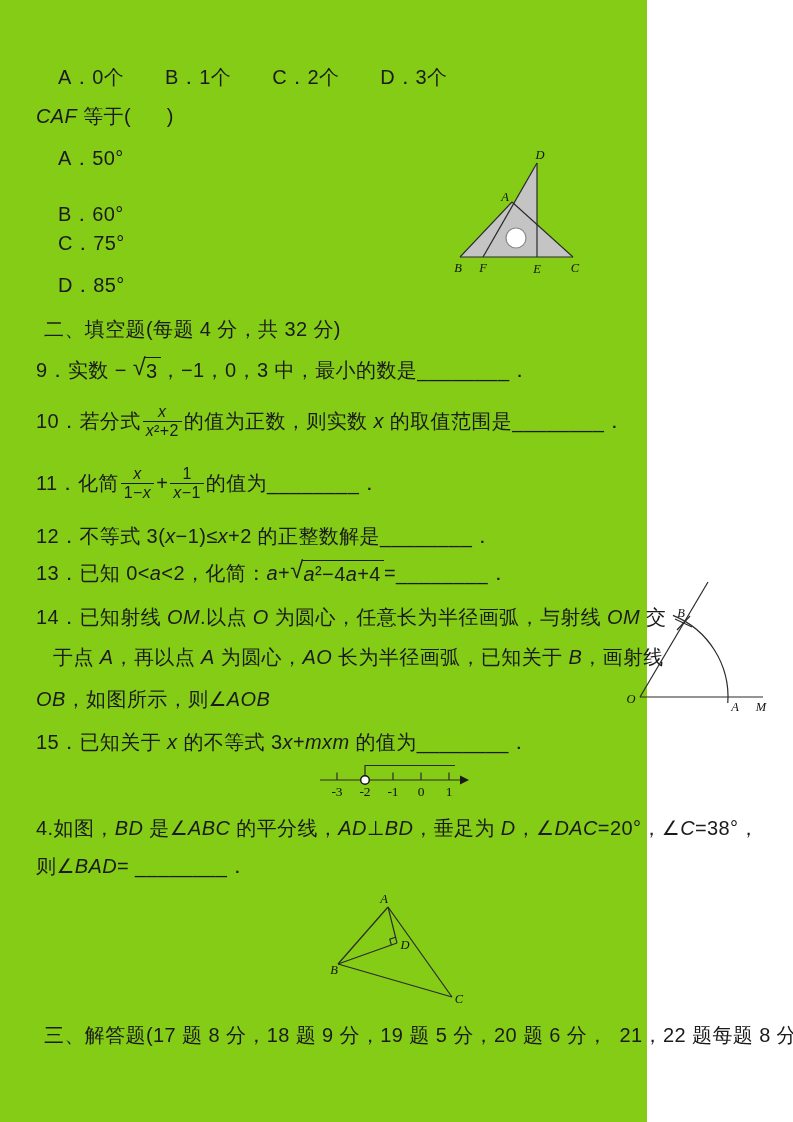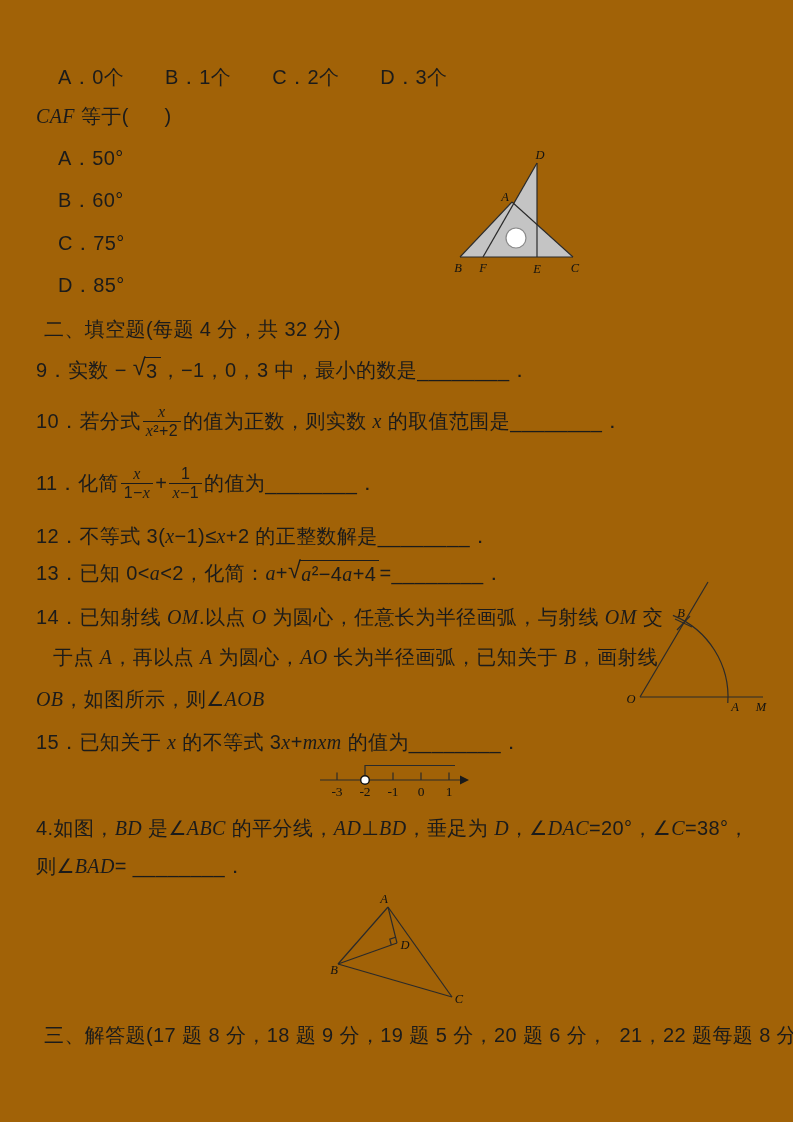--- a/index.html
+++ b/index.html
@@ -1,22 +1,22 @@
 <!DOCTYPE html>
 <html><head>
 <meta charset="utf-8">
 <style>
   html,body{margin:0;padding:0;background:#ffffff;}
   body{width:793px;height:1122px;overflow:hidden;position:relative;
        font-family:"Liberation Sans","DejaVu Sans",sans-serif;color:#1b1b1b;}
-  .page{position:absolute;left:0;top:0;width:793px;height:1122px;background:#a16207;}
+  .page{position:absolute;left:0;top:0;width:647px;height:1122px;background:#84cc16;}
   .line{position:absolute;display:flex;align-items:center;font-size:20px;
         letter-spacing:0.4px;white-space:pre;line-height:1.25;}
   .line span{white-space:pre;}
-  .v{font-family:Liberation Serif, serif;font-style:italic;}
+  .v{font-family:Liberation Sans, sans-serif;font-style:italic;}
   .opts span{margin-right:41px;}
   .frac{display:inline-flex;flex-direction:column;align-items:center;
         font-size:16px;line-height:1.12;margin:0 2px;vertical-align:middle;}
   .fnum{padding:0 3px;}
   .fden{border-top:1.6px solid #1b1b1b;padding:0 3px;}
   .sqrt{display:inline-flex;align-items:flex-start;}
   .rsym{font-size:1.18em;line-height:1;transform:translateY(-1px);}
   .rbody{border-top:1.8px solid #1b1b1b;padding:1px 3px 0 2px;margin-left:-2px;line-height:1.2;}
   .fig{position:absolute;overflow:visible;}
   .tri{fill:#c4c4c4;stroke:none;}
@@ -33,21 +33,21 @@
 
   <div class="line opts" style="left:58px;top:64px;height:26px">
     <span>A．0个</span>
     <span>B．1个</span>
     <span>C．2个</span>
     <span>D．3个</span>
   </div>
 
   <div class="line" style="left:36px;top:103px;height:26px"><span class="v">CAF</span><span> 等于(      )</span></div>
   <div class="line" style="left:58px;top:146px;height:24px">A．50°</div>
-  <div class="line" style="left:58px;top:188px;height:24px">B．60°</div>
+  <div class="line" style="left:58px;top:202px;height:24px">B．60°</div>
   <div class="line" style="left:58px;top:231px;height:24px">C．75°</div>
   <div class="line" style="left:58px;top:273px;height:24px">D．85°</div>
 
   <svg class="fig" style="left:445px;top:140px" width="150" height="140" viewBox="445 140 150 140">
     <polygon class="tri" points="537,163 483,257 537,257"></polygon>
     <polygon class="tri" points="460,257 512,202 573,257"></polygon>
     <g class="ln">
       <line x1="460" y1="257" x2="573" y2="257"></line>
       <line x1="460" y1="257" x2="512" y2="202"></line>
       <line x1="512" y1="202" x2="573" y2="257"></line>

